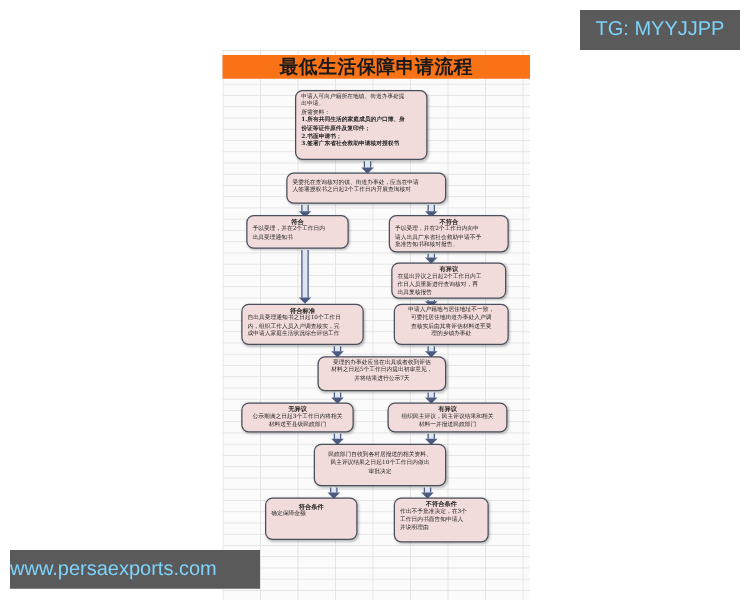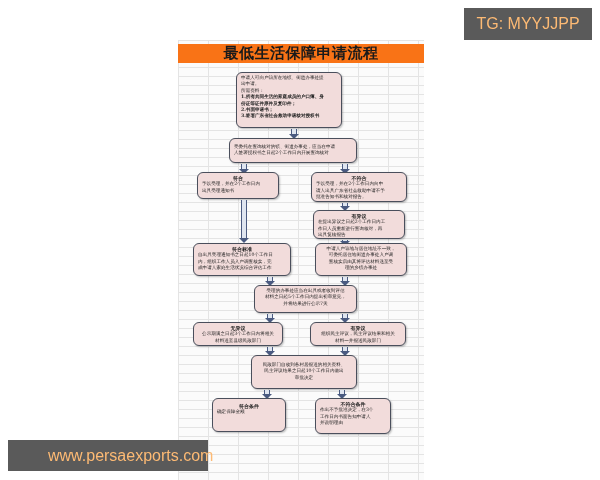--- a/index.html
+++ b/index.html
@@ -34,25 +34,25 @@
     position: absolute; width: 6px;
     background: #dfe5f0; border-left: 1px solid #4a5a80; border-right: 1px solid #4a5a80;
   }
   .arrow::after {
     content: ""; position: absolute; left: -3px; bottom: -5px;
     border-left: 5px solid transparent; border-right: 5px solid transparent;
     border-top: 5px solid #4a5a80;
   }
 
   .tag {
-    position: absolute; background: #5a5a5a; color: #fdba74;
+    position: absolute; background: #5a5a5a; color: #7dd3fc;
     font-family: "Liberation Sans", sans-serif;
   }
   .tag-tg { left: 464px; top: 8px; width: 128px; height: 32px; font-size: 16px; line-height: 32px; text-align: center; }
-  .tag-url { left: 8px; top: 440px; width: 200px; height: 31px; font-size: 16px; line-height: 31px; text-align: left; padding-left: 40px; }
+  .tag-url { left: 8px; top: 440px; width: 200px; height: 31px; font-size: 16px; line-height: 31px; text-align: left; }
 </style>
 </head>
 <body>
 
 <div class="sheet"></div>
 <div class="title">最低生活保障申请流程</div>
 
 <div class="box" style="left:236px; top:72px; width:106px; height:56px;">
   <span class="line">申请人可向户籍所在地镇、街道办事处提</span>
   <span class="line">出申请。</span>

